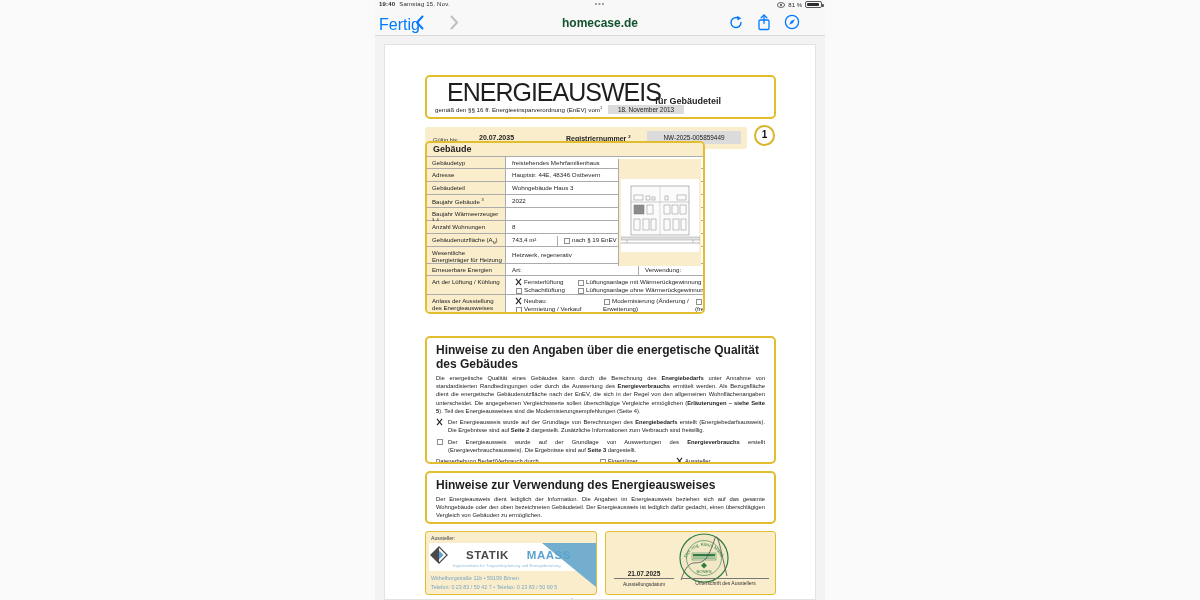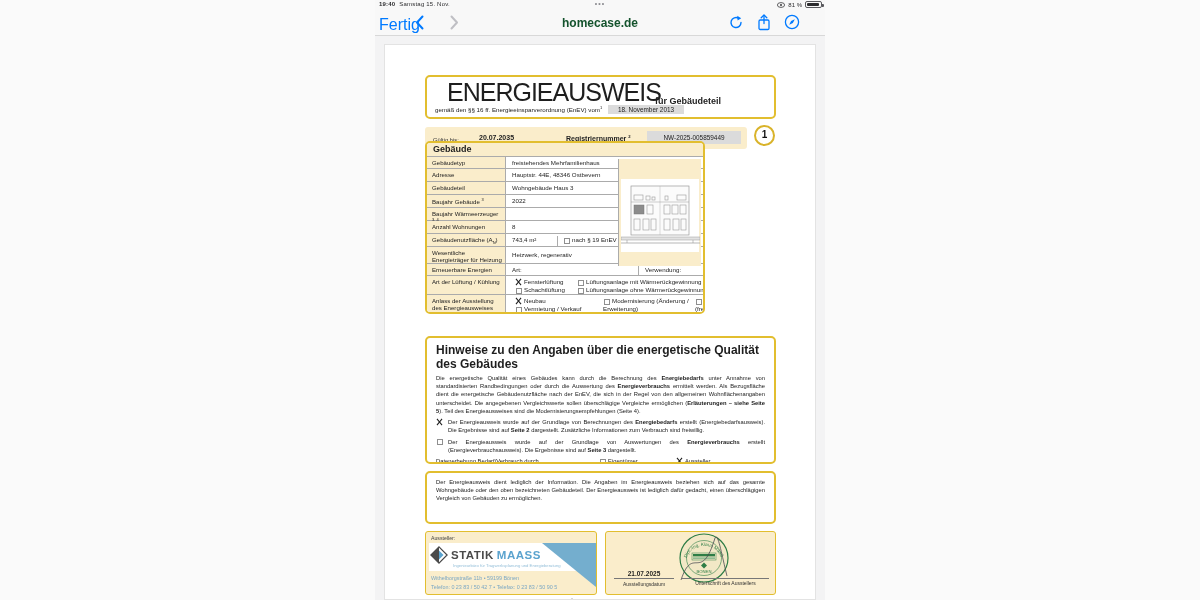--- a/index.html
+++ b/index.html
@@ -102,21 +102,21 @@
   .survey .s2{position:absolute;left:163px;top:1px;}
   .survey .s3{position:absolute;left:240px;top:1px;}
 
   
   .issuer{left:40px;top:486px;width:172px;height:64px;background:var(--cream);
     border:1.5px solid var(--yellow);border-radius:3px;overflow:hidden;}
   .iss-lbl{position:absolute;left:5px;top:3px;font-size:5.2px;color:#444;}
   .logoband{position:absolute;left:3px;right:3px;top:11px;height:28px;background:#fff;}
   .tri{position:absolute;right:0;top:11px;width:54px;height:44px;background:#74AECE;
     clip-path:polygon(0 0,100% 0,100% 100%);}
-  .logo-row{position:absolute;left:4px;top:14px;display:flex;align-items:center;gap:3px;}
+  .logo-row{position:absolute;left:4px;top:14px;display:flex;align-items:center;gap:18px;}
   .logo-statik{font-size:11.5px;font-weight:700;letter-spacing:.5px;color:#4a4a4a;}
   .logo-maass{font-size:11.5px;font-weight:700;letter-spacing:.5px;color:var(--logoblue);}
   .logo-sub{position:absolute;left:27px;top:31px;font-size:4.2px;color:#93BED8;}
   .iss-addr1{position:absolute;left:5px;top:43px;font-size:5.4px;color:var(--addrblue);}
   .iss-addr2{position:absolute;left:5px;top:52px;font-size:5.4px;color:var(--addrblue);}
 
   .signbox{left:220px;top:486px;width:171px;height:64px;background:var(--cream);
     border:1.5px solid var(--yellow);border-radius:3px;overflow:hidden;}
   .stamp{position:absolute;left:55px;top:-2px;}
   .datecell{position:absolute;left:8px;top:38px;width:60px;text-align:center;}
@@ -314,20 +314,21 @@
           <span class="s2"><span class="cbx cbx-unchecked"></span><span>Eigentümer</span></span>
           <span class="s3"><span class="cbx cbx-checked"></span><span>Aussteller</span></span>
         </div>
         <div class="hint-item">
           <span class="cbx cbx-unchecked"></span>
           <span class="txt">Dem Energieausweis sind zusätzliche Informationen zur energetischen Qualität beigefügt (freiwillige Angabe).</span>
         </div>
       </div>
 
       <div class="abs box-y hints2">
+        <div class="h-head">Hinweise zur Verwendung des Energieausweises</div>
         <div class="h-p">Der Energieausweis dient lediglich der Information. Die Angaben im Energieausweis beziehen sich auf das gesamte Wohngebäude oder den oben bezeichneten Gebäudeteil. Der Energieausweis ist lediglich dafür gedacht, einen überschlägigen Vergleich von Gebäuden zu ermöglichen.</div>
       </div>
 
       <div class="abs issuer">
         <div class="iss-lbl">Aussteller:</div>
         <div class="logoband"></div>
         <div class="tri"></div>
         <div class="logo-row">
           <svg width="18" height="18" viewBox="0 0 20 20">
             <polygon points="10,1 19,10 10,19 1,10" fill="#fff" stroke="#4a4a4a" stroke-width="1.4"></polygon>

